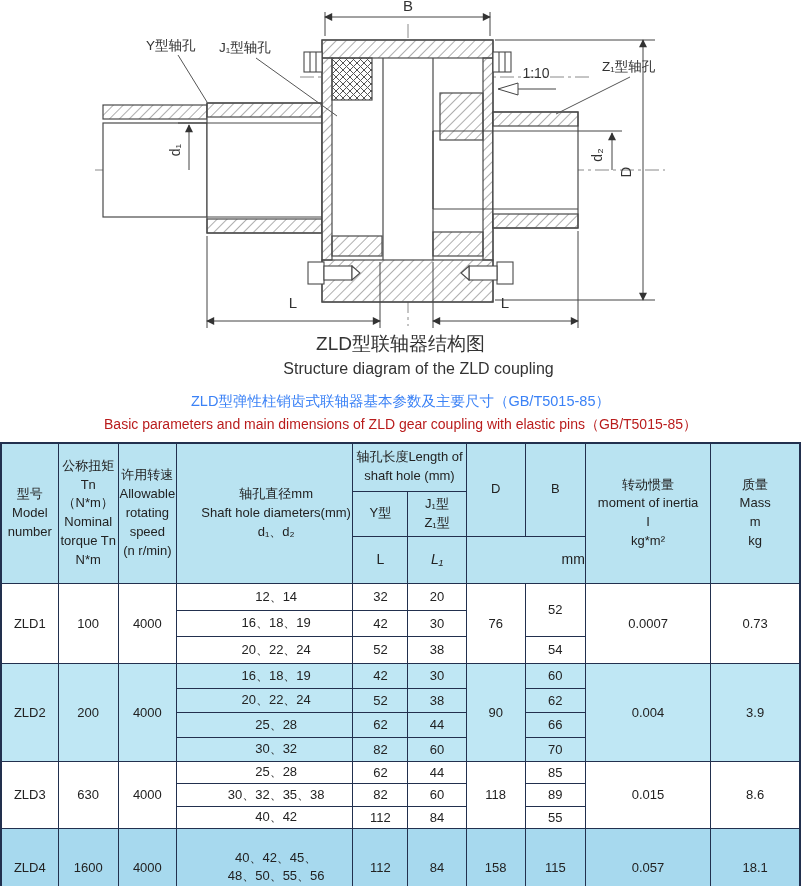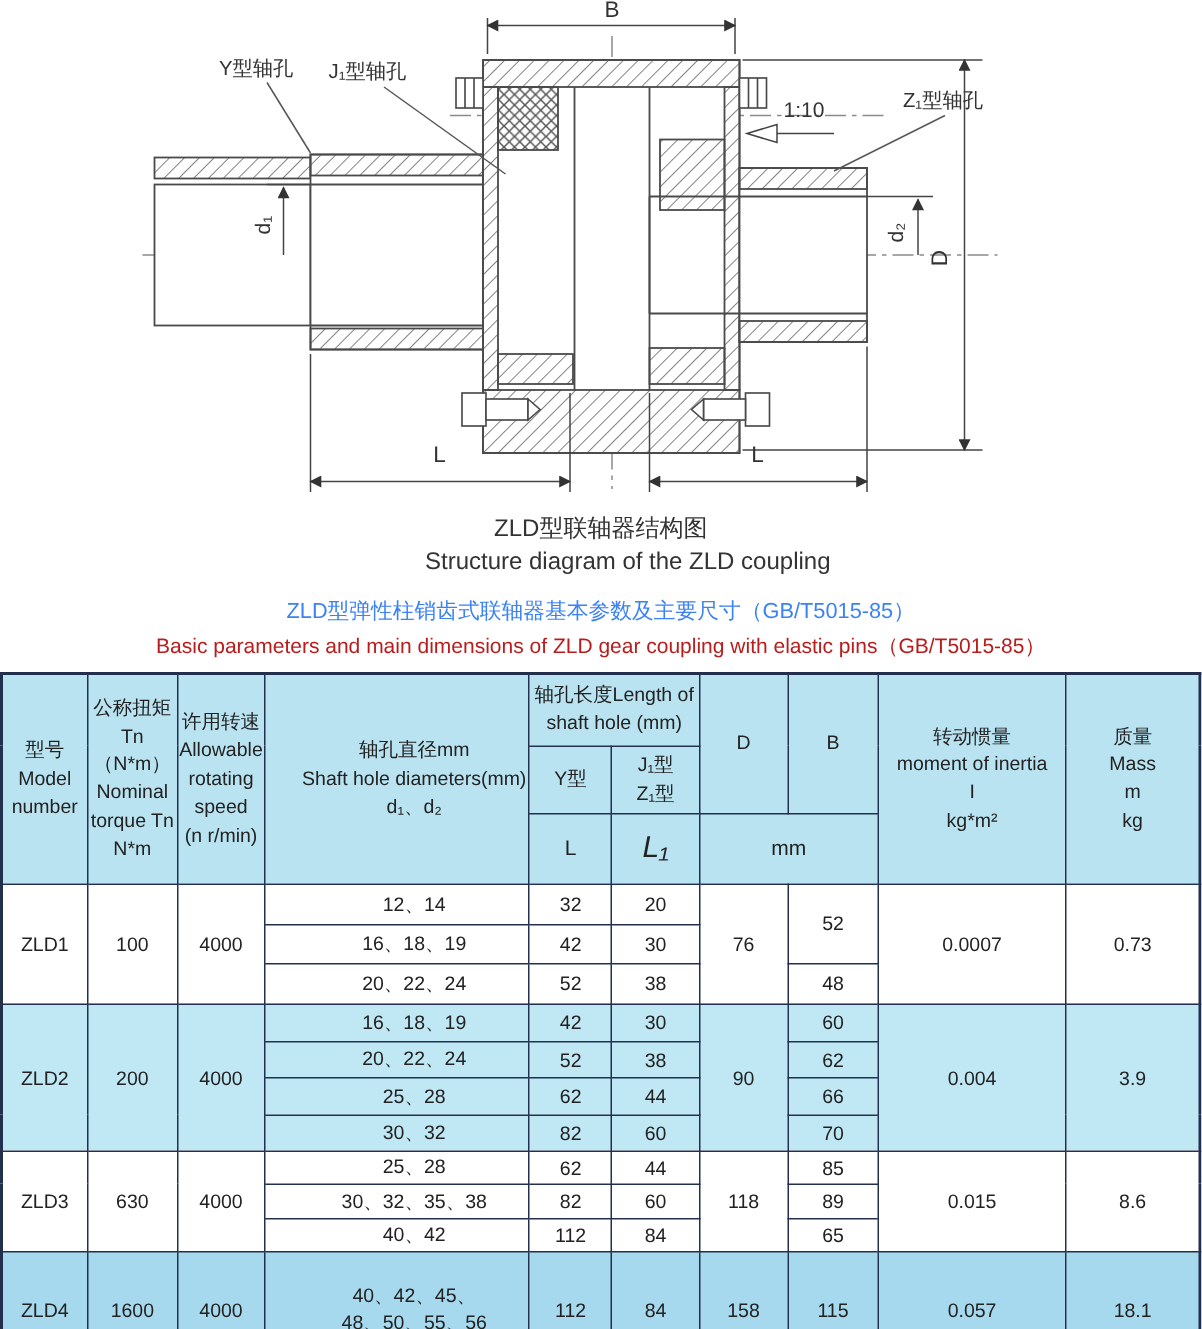--- a/index.html
+++ b/index.html
@@ -8,21 +8,21 @@
     --blue:#bfe7f4;
     --blue2:#a7d9ee;
     --ink:#1c1c1c;
     --line:#4a4a4a;
   }
   *{margin:0;padding:0;box-sizing:border-box;}
   body{width:801px;height:886px;background:#ffffff;font-family:"Liberation Sans",sans-serif;color:var(--ink);overflow:hidden;}
   .drawing-wrap{width:801px;height:330px;}
   svg{display:block;}
   .caption{ text-align:center; color:#333;}
-  .caption-zh{font-size:16px; margin-top:12px;}
+  .caption-zh{font-size:19px; margin-top:1px;}
   .caption-en{font-size:16px; margin-top:3px;margin-left:36px;}
   .title-zh{font-size:14.5px; text-align:center; margin-top:14px; color:#3b82f6;}
   .title-en{font-size:14px; text-align:center; margin-top:5px; color:#b91c1c;}
   table.spec{border-collapse:collapse; table-layout:fixed; width:801px; margin-top:8px; border:2px solid var(--border);}
   table.spec th, table.spec td{border:1px solid var(--border); font-weight:normal; text-align:center; vertical-align:middle; font-size:13px; color:#222;}
   tr.hrow{background:var(--hdr);}
   th.pre, td.pre{white-space:pre-line;}
   th{font-size:12px; line-height:1.45;}
   th.left, td.left{text-align:left; padding-left:23px;}
   tr.h1{height:48px;} tr.h2{height:45px;} tr.h3{height:47px;}
@@ -209,22 +209,22 @@
 m
 kg</th>
   </tr>
   <tr class="hrow h2">
     <th>Y型</th>
     <th class="pre">J₁型
 Z₁型</th>
   </tr>
   <tr class="hrow h3">
     <th style="font-size:14px;">L</th>
-    <th style="font-size:20px;font-style:italic;">L₁</th>
-    <th colspan="2" style="font-size:14px;">mm</th>
+    <th style="font-size:14px;font-style:italic;">L₁</th>
+    <th colspan="2" style="font-size:14px;text-align:right;">mm</th>
   </tr>
 
   <tr class="gwhite r27">
     <td rowspan="3" class="num">ZLD1</td>
     <td rowspan="3" class="num">100</td>
     <td rowspan="3" class="num">4000</td>
     <td class="left num">12、14</td>
     <td class="num">32</td>
     <td class="num">20</td>
     <td rowspan="3" class="num">76</td>
@@ -234,21 +234,21 @@
   </tr>
   <tr class="gwhite r26">
     <td class="left num">16、18、19</td>
     <td class="num">42</td>
     <td class="num">30</td>
   </tr>
   <tr class="gwhite r27">
     <td class="left num">20、22、24</td>
     <td class="num">52</td>
     <td class="num">38</td>
-    <td class="num">48</td>
+    <td class="num">54</td>
   </tr>
 
   <tr class="gblue r25">
     <td rowspan="4" class="num">ZLD2</td>
     <td rowspan="4" class="num">200</td>
     <td rowspan="4" class="num">4000</td>
     <td class="left num">16、18、19</td>
     <td class="num">42</td>
     <td class="num">30</td>
     <td rowspan="4" class="num">90</td>
@@ -290,21 +290,21 @@
   <tr class="gwhite r23">
     <td class="left num">30、32、35、38</td>
     <td class="num">82</td>
     <td class="num">60</td>
     <td class="num">89</td>
   </tr>
   <tr class="gwhite r22">
     <td class="left num">40、42</td>
     <td class="num">112</td>
     <td class="num">84</td>
-    <td class="num">65</td>
+    <td class="num">55</td>
   </tr>
 
   <tr class="gblue2 r61">
     <td class="num">ZLD4</td>
     <td class="num">1600</td>
     <td class="num">4000</td>
     <td class="left num pre">40、42、45、
 48、50、55、56</td>
     <td class="num">112</td>
     <td class="num">84</td>

